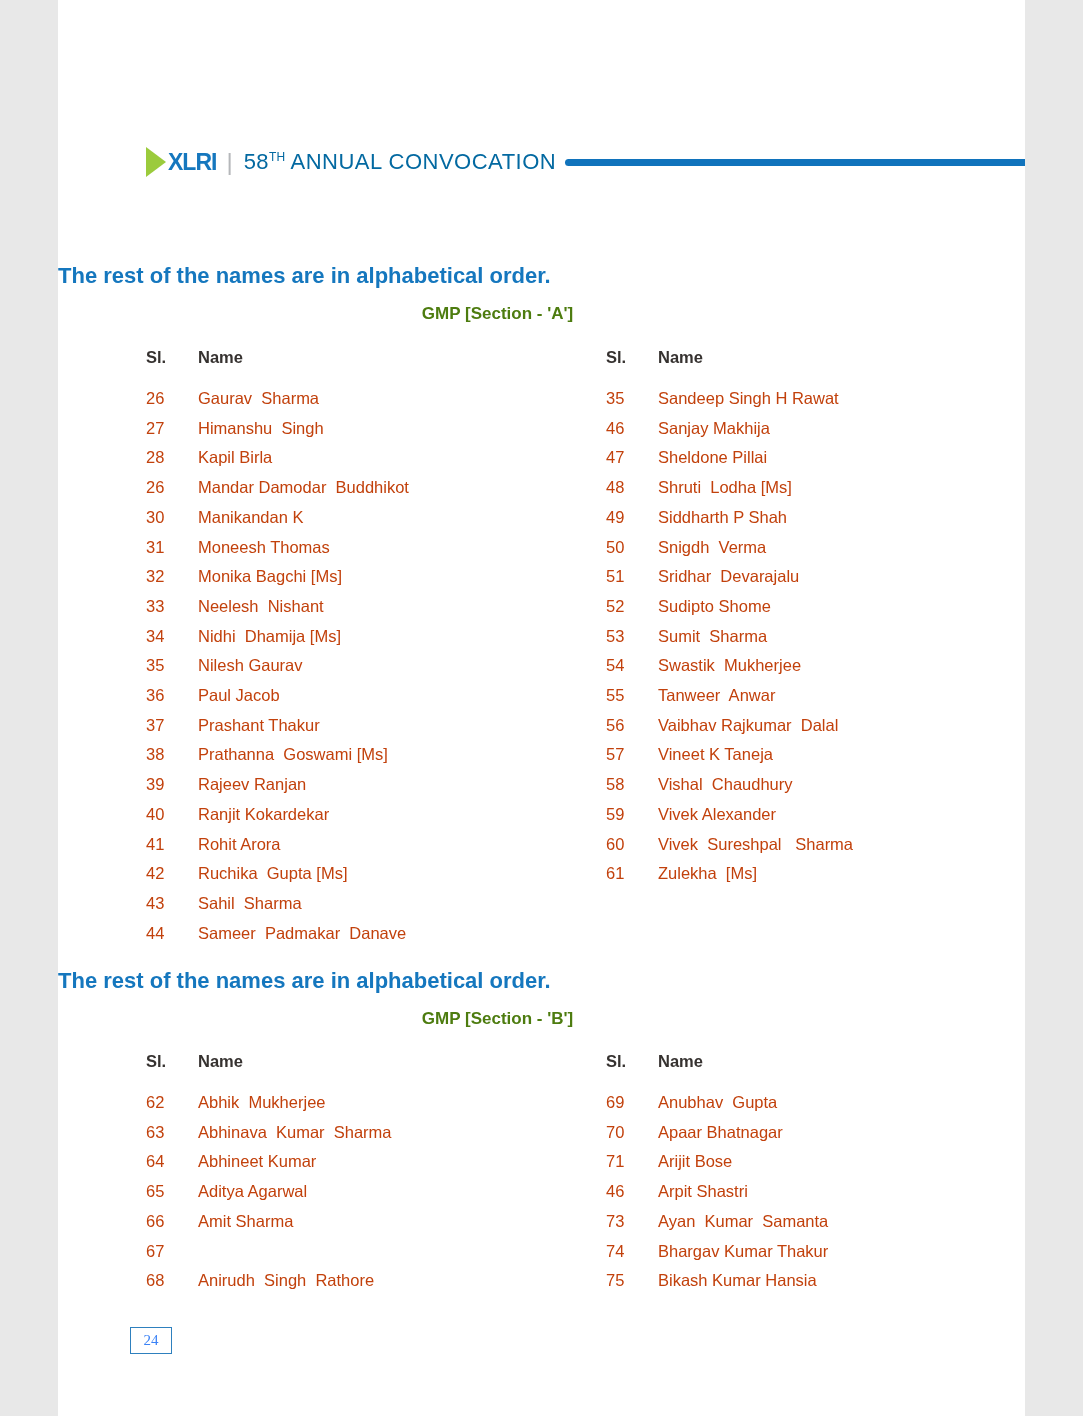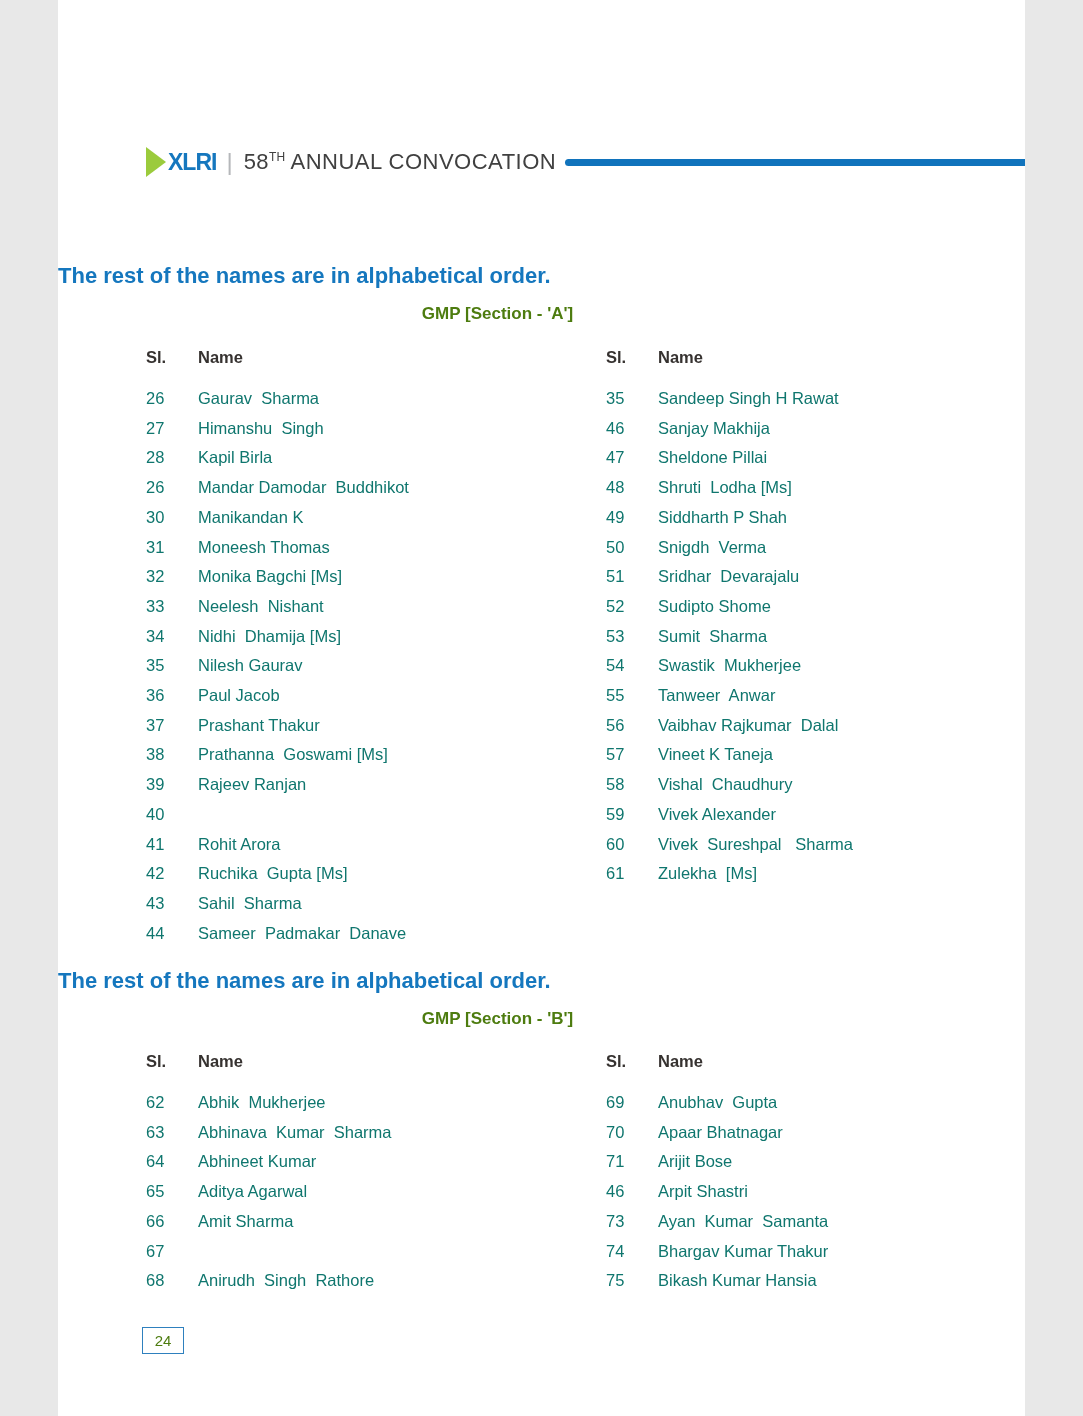--- a/index.html
+++ b/index.html
@@ -27,21 +27,21 @@
   }
   .logo-text {
     color:#1577be; font-weight:bold; font-size:23px;
     letter-spacing:-1px;
   }
   .header-divider {
     color:#b5b7ba; font-size:24px; font-weight:300;
     margin:0 11px 0 10px;
   }
   .header-subtitle {
-    color:#404040; font-size:22px; letter-spacing:0.5px;
+    color:#0369a1; font-size:22px; letter-spacing:0.5px;
     white-space:pre;
   }
   .header-subtitle sup { font-size:12px; letter-spacing:0; }
   .header-rule {
     flex:1; height:7px; background:#1073bc;
     margin-left:9px; border-radius:4px 0 0 4px;
   }
 
   
   .section-title {
@@ -55,39 +55,39 @@
     color:#4d7c0f; font-weight:bold; font-size:17px; line-height:22px;
   }
   .table {
     position:absolute; left:88px; width:920px;
     display:grid; grid-template-columns:460px 460px;
   }
   .thead { font-weight:bold; color:#363230; font-size:16.5px; line-height:20px; }
   .thead .trow, .tbody .trow { display:flex; }
   .sl { width:52px; flex:none; }
   .nm { flex:1; white-space:pre; }
-  .tbody { font-size:16.5px; line-height:29.7px; color:#0f766e; }
+  .tbody { font-size:16.5px; line-height:29.7px; color:#c2410c; }
 
   .t-a-head { top:347px; }
   .t-a-body { top:384px; }
   .t-b-head { top:1051px; }
   .t-b-body { top:1088px; }
 
   .title-a    { top:262px; }
   .subtitle-a { top:303px; }
   .title-b    { top:967px; }
   .subtitle-b { top:1008px; }
 
   
   .page-number-box {
-    position:absolute; left:84px; top:1327px;
+    position:absolute; left:72px; top:1327px;
     width:40px; height:25px;
     border:1.5px solid #2e80be;
     display:flex; align-items:center; justify-content:center;
-    color:#4d7c0f; font-size:15px;
+    color:#3b82f6; font-size:15px;font-family:Liberation Serif, serif;
   }
 </style>
 </head>
 <body>
 
 <div class="page">
 
   <div class="header">
     <span class="logo-triangle"></span>
     <span class="logo-text">XLRI</span>
@@ -163,20 +163,21 @@
         <div class="trow">
           <span class="sl">38</span>
           <span class="nm">Prathanna  Goswami [Ms]</span>
         </div>
         <div class="trow">
           <span class="sl">39</span>
           <span class="nm">Rajeev Ranjan</span>
         </div>
         <div class="trow">
           <span class="sl">40</span>
+          <span class="nm">Ranjit Kokardekar</span>
         </div>
         <div class="trow">
           <span class="sl">41</span>
           <span class="nm">Rohit Arora</span>
         </div>
         <div class="trow">
           <span class="sl">42</span>
           <span class="nm">Ruchika  Gupta [Ms]</span>
         </div>
         <div class="trow">

